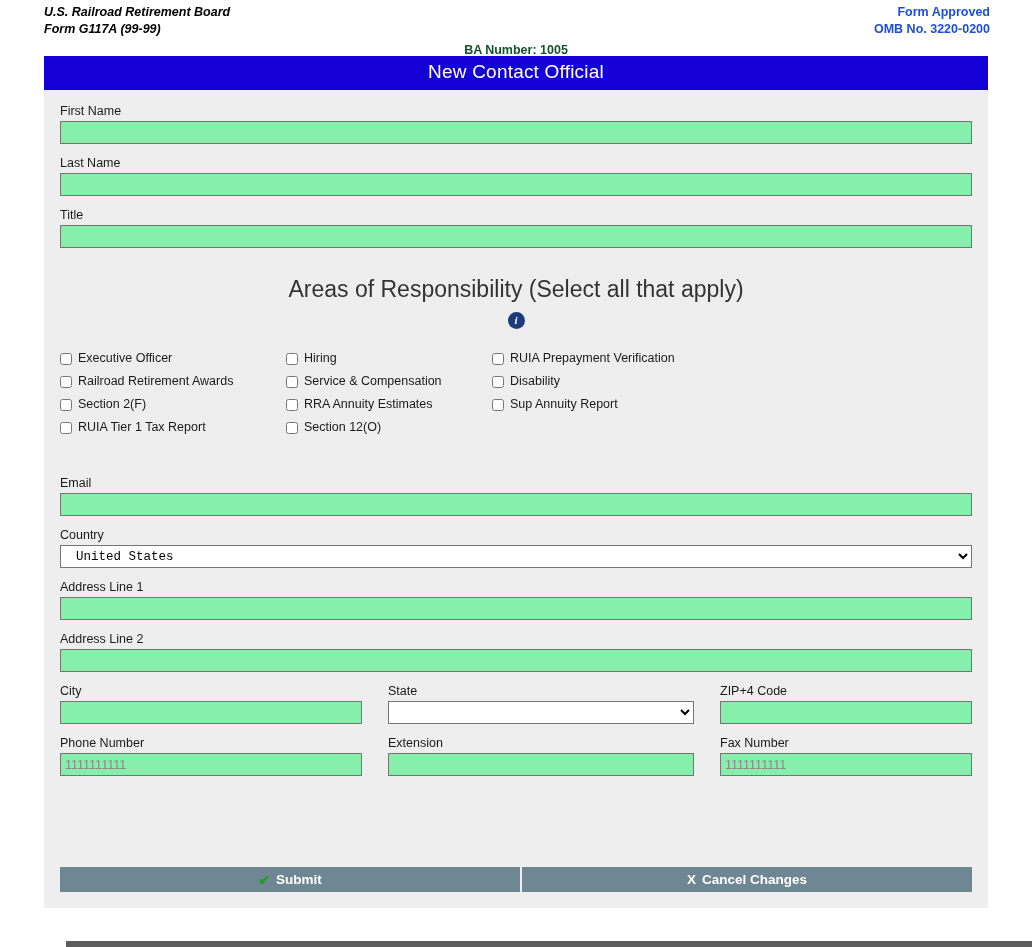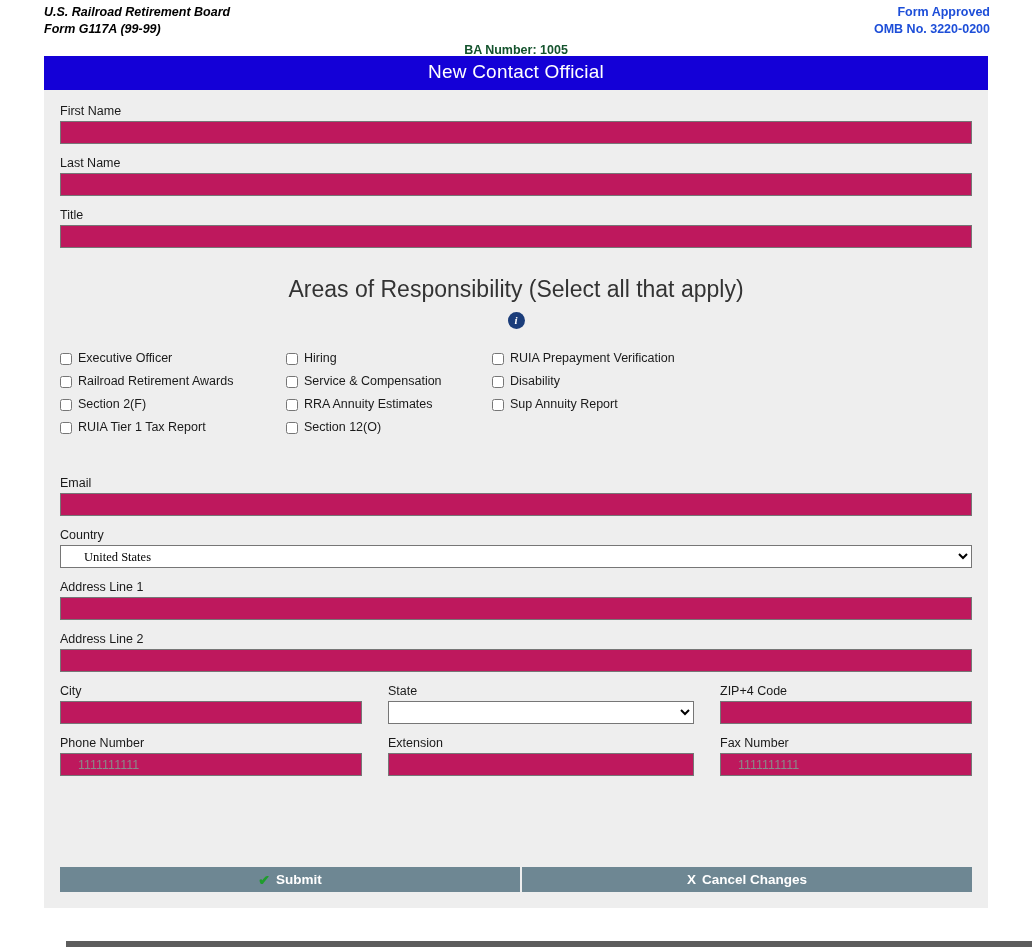--- a/index.html
+++ b/index.html
@@ -74,24 +74,24 @@
     color: #1a1a1a;
     margin: 0 0 3px 0;
     display: block;
   }
   .textbox {
     display: block;
     width: 100%;
     box-sizing: border-box;
     height: 23px;
     border: 1px solid #767676;
-    background: #be185d;
+    background: #86efac;
     font-size: 12.5px;
     font-family: "Liberation Sans", sans-serif;
-    padding: 1px 17px;
+    padding: 1px 4px;
     color: #000000;
     outline: none;
   }
   .textbox::placeholder { color: #8a8a8a; }
   .spacer-sm { height: 12px; }
   .section-title {
     font-size: 23px;
     color: #333333;
     margin: 28px 0 0 0;
     display: flex;
@@ -140,22 +140,22 @@
   }
   .col { box-sizing: border-box; }
   .select {
     display: block;
     width: 100%;
     box-sizing: border-box;
     height: 23px;
     border: 1px solid #767676;
     background: #ffffff;
     font-size: 12.5px;
-    font-family: Liberation Serif, serif;
-    padding: 1px 19px;
+    font-family: Liberation Mono, monospace;
+    padding: 1px 11px;
     color: #000000;
   }
   .btn-row {
     position: absolute;
     left: 16px;
     right: 16px;
     bottom: 16px;
     display: flex;
     gap: 2px;
   }

